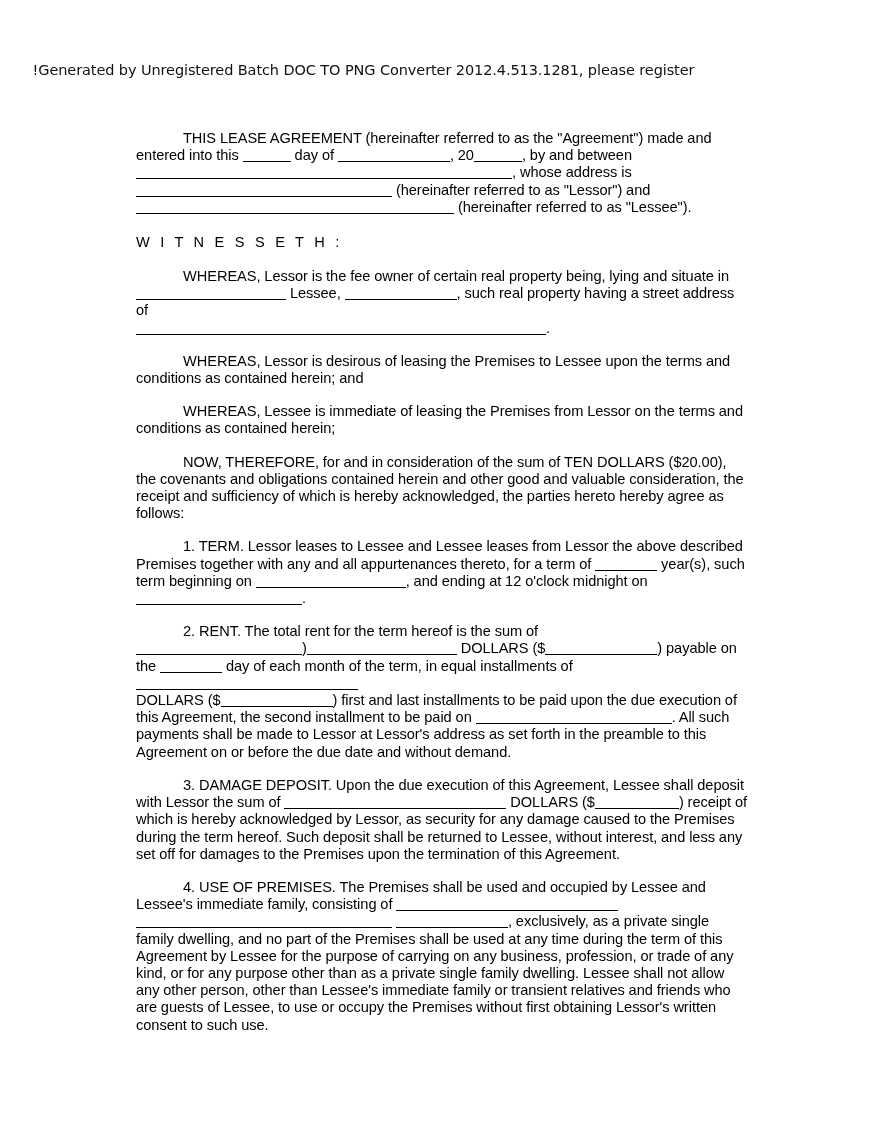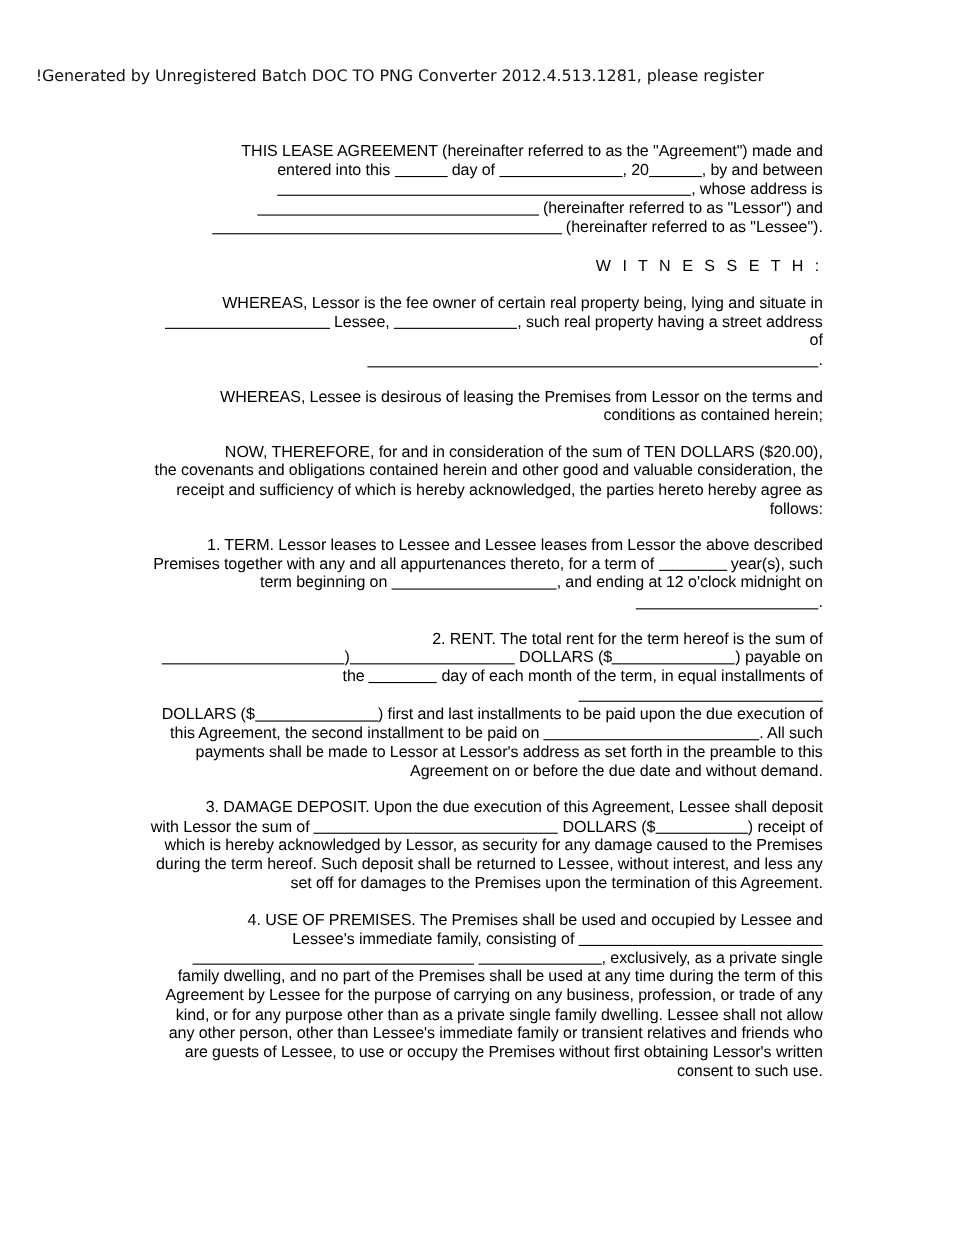--- a/index.html
+++ b/index.html
@@ -46,32 +46,32 @@
   .doc-title {
     text-align: center;
     font-size: 15.5px;
     font-weight: bold;
     line-height: 20px;
     margin: 0 0 20px 0;
     letter-spacing: 0.1px;
   }
 
   .witnesseth {
-    text-align: right;
+    text-align: left;
     font-size: 14.6px;
     line-height: 20px;
     letter-spacing: 3.2px;
     margin: 16px 0 16px 0;
   }
 
   p.para {
     margin: 0 0 16px 0;
     font-size: 14.6px;
     line-height: 17.2px;
-    text-align: right;
+    text-align: left;
     letter-spacing: -0.05px;
     word-spacing: -0.1px;
   }
 
   .indent { display: inline-block; width: 47px; }
 
   
   .bl {
     display: inline-block;
     border-bottom: 1.4px solid #000;
@@ -100,22 +100,23 @@
 
   <div class="doc-body">
 
 
     <p class="para"><span class="indent"></span><span>THIS LEASE AGREEMENT (hereinafter referred to as the "Agreement") made and entered into this </span><span class="bl w-s"></span><span> day of </span><span class="bl w-l"></span><span>, 20</span><span class="bl w-s"></span><span>, by and between</span><br><span class="bl w-8xl"></span><span>, whose address is</span><br><span class="bl w-6xl"></span><span> (hereinafter referred to as "Lessor") and</span><br><span class="bl w-7xl"></span><span> (hereinafter referred to as "Lessee").</span></p>
 
     <div class="witnesseth">W I T N E S S E T H :</div>
 
     <p class="para"><span class="indent"></span><span>WHEREAS, Lessor is the fee owner of certain real property being, lying and situate in </span><span class="bl w-2xl"></span><span> Lessee, </span><span class="bl w-l"></span><span>, such real property having a street address of</span><br><span class="bl w-9xl"></span><span>.</span></p>
 
+    <p class="para"><span class="indent"></span><span>WHEREAS, Lessor is desirous of leasing the Premises to Lessee upon the terms and conditions as contained herein; and</span></p>
 
-    <p class="para"><span class="indent"></span><span>WHEREAS, Lessee is desirous of leasing the Premises from Lessor on the terms and conditions as contained herein;</span></p>
+    <p class="para"><span class="indent"></span><span>WHEREAS, Lessee is immediate of leasing the Premises from Lessor on the terms and conditions as contained herein;</span></p>
 
     <p class="para"><span class="indent"></span><span>NOW, THEREFORE, for and in consideration of the sum of TEN DOLLARS ($20.00), the covenants and obligations contained herein and other good and valuable consideration, the receipt and sufficiency of which is hereby acknowledged, the parties hereto hereby agree as follows:</span></p>
 
     <p class="para"><span class="indent"></span><span>1.</span> <span>TERM.</span> <span>Lessor leases to Lessee and Lessee leases from Lessor the above described Premises together with any and all appurtenances thereto, for a term of </span><span class="bl w-sm"></span><span> year(s), such term beginning on </span><span class="bl w-2xl"></span><span>, and ending at 12 o'clock midnight on </span><br><span class="bl w-3xl"></span><span>.</span></p>
 
     <p class="para"><span class="indent"></span><span>2.</span> <span>RENT.</span> <span>The total rent for the term hereof is the sum of </span><br><span class="bl w-3xl"></span><span>)</span><span class="bl w-2xl"></span><span> DOLLARS ($</span><span class="bl w-l"></span><span>) payable on the </span><span class="bl w-sm"></span><span> day of each month of the term, in equal installments of </span><span class="bl w-5xl"></span><br><span> DOLLARS ($</span><span class="bl w-l"></span><span>) first and last installments to be paid upon the due execution of this Agreement, the second installment to be paid on </span><span class="bl w-4xl"></span><span>. All such payments shall be made to Lessor at Lessor's address as set forth in the preamble to this Agreement on or before the due date and without demand.</span></p>
 
     <p class="para"><span class="indent"></span><span>3.</span> <span>DAMAGE DEPOSIT.</span> <span>Upon the due execution of this Agreement, Lessee shall deposit with Lessor the sum of </span><span class="bl w-5xl"></span><span> DOLLARS ($</span><span class="bl w-m"></span><span>) receipt of which is hereby acknowledged by Lessor, as security for any damage caused to the Premises during the term hereof. Such deposit shall be returned to Lessee, without interest, and less any set off for damages to the Premises upon the termination of this Agreement.</span></p>
 
     <p class="para"><span class="indent"></span><span>4.</span> <span>USE OF PREMISES.</span> <span>The Premises shall be used and occupied by Lessee and Lessee's immediate family, consisting of </span><span class="bl w-5xl"></span><br><span class="bl w-6xl"></span> <span class="bl w-l"></span><span>, exclusively, as a private single family dwelling, and no part of the Premises shall be used at any time during the term of this Agreement by Lessee for the purpose of carrying on any business, profession, or trade of any kind, or for any purpose other than as a private single family dwelling. Lessee shall not allow any other person, other than Lessee's immediate family or transient relatives and friends who are guests of Lessee, to use or occupy the Premises without first obtaining Lessor's written consent to such use.</span></p>

